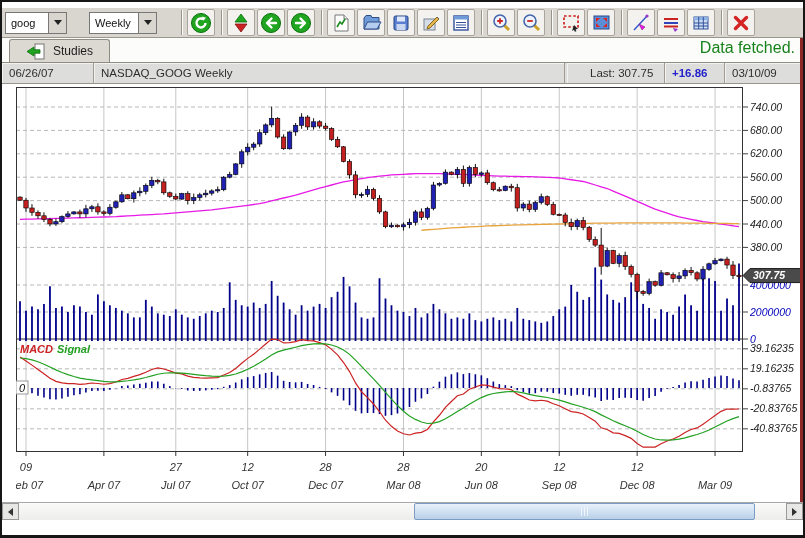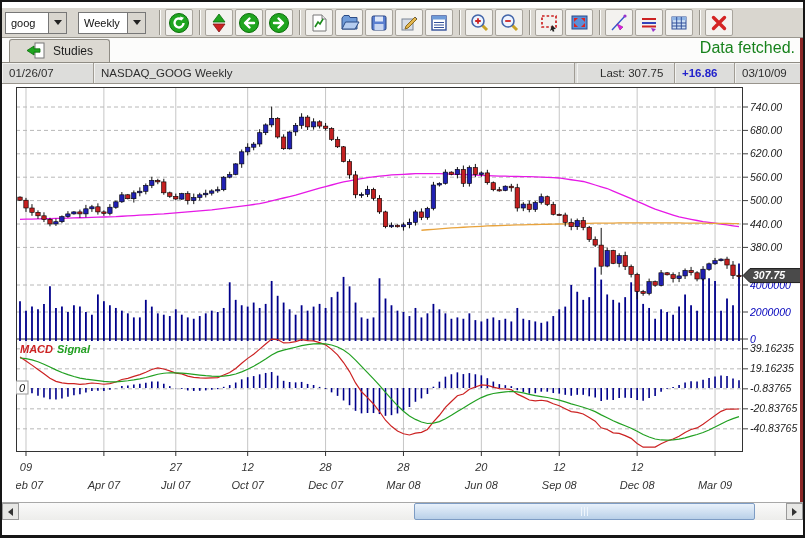--- a/index.html
+++ b/index.html
@@ -5,43 +5,43 @@
   html,body{margin:0;padding:0;background:#888;}
   *{box-sizing:border-box;}
   .window{width:805px;height:538px;background:#fff;border:2px solid #161616;border-bottom-width:3px;
     font-family:"Liberation Sans",sans-serif;position:relative;overflow:hidden;}
   .maroon-edge{position:absolute;top:36px;bottom:22px;right:0;width:3px;background:#8b2727;z-index:5;}
   
   .title-sliver{height:6px;overflow:hidden;text-align:center;background:#fff;}
   .title-sliver span{display:inline-block;margin-top:-9px;font-size:11px;color:#222;}
   
   .toolbar{height:30px;background:#d9d6cf;border-bottom:1px solid #9a978f;display:flex;align-items:center;padding:1px 3px;}
-  .combo{display:flex;height:22px;border:1px solid #777;background:#fff;margin-right:9px;}
+  .combo{display:flex;height:22px;border:1px solid #777;background:#fff;margin-right:20px;}
   .combo .val{width:42px;padding:4px 4px 0 5px;font-size:11px;color:#111;}
   .combo .arrow-btn{width:18px;background:#d9d6cf;border-left:1px solid #777;display:flex;align-items:center;justify-content:center;}
   .tri-down{width:0;height:0;border-left:4px solid transparent;border-right:4px solid transparent;border-top:5px solid #222;}
   .tri-left{width:0;height:0;border-top:4px solid transparent;border-bottom:4px solid transparent;border-right:5px solid #333;}
   .tri-right{width:0;height:0;border-top:4px solid transparent;border-bottom:4px solid transparent;border-left:5px solid #333;}
   .sep{width:2px;height:25px;border-left:1px solid #97948c;border-right:1px solid #fbfbf9;margin:0 4px;}
   .tbtn{width:28px;height:27px;background:#f3f2ef;border:1px solid #a9a59d;border-radius:2px;display:flex;
     align-items:center;justify-content:center;margin-right:2px;padding:0;}
   .tbtn svg{display:block;}
   
-  .tab-row{height:25px;background:#fcfcfb;border-bottom:1px solid #8f8c84;display:flex;align-items:center;padding-left:7px;}
+  .tab-row{height:25px;background:#fcfcfb;border-bottom:1px solid #8f8c84;display:flex;align-items:flex-end;padding-left:7px;}
   .tab{height:23px;background:#dcd9d2;border:1px solid #8f8c84;border-bottom:none;border-radius:3px 3px 0 0;
     display:flex;align-items:center;gap:7px;padding:0 16px;font-size:12px;color:#1c1c1c;}
   .status-msg{margin-left:auto;color:#17821c;font-size:16px;padding:0 8px 5px 0;}
   
   .info-bar{height:21px;background:#dddddb;border-bottom:1px solid #98948c;display:flex;font-size:11.5px;color:#2e2e2e;}
   .info-cell{display:flex;align-items:center;padding:0 7px;border-right:1px solid #a09c94;box-shadow:inset 1px 1px 0 #f2f2f0;}
   .c-start{width:92px;}
   .c-title{flex:1;}
   .c-last{width:98px;margin-left:2px;padding-left:23px;}
   .c-chg{width:60px;color:#2323cc;font-weight:bold;}
-  .c-end{width:68px;}
+  .c-end{width:78px;}
   
   .chart-wrap{position:relative;height:436px;background:#fff;font-style:italic;}
   .chart-wrap svg text{font-family:"Liberation Sans",sans-serif;}
   
   .scrollbar{position:absolute;left:0;right:0;bottom:0;height:18px;background:#f0f0ee;border-top:1px solid #a8a8a8;display:flex;z-index:6;}
   .sb-btn{width:17px;background:#e7e7e5;border:1px solid #9a9a9a;display:flex;align-items:center;justify-content:center;}
   .sb-track{flex:1;position:relative;background:linear-gradient(#fafafa,#ededeb);}
   .sb-thumb{position:absolute;left:51.5%;width:44.5%;top:0;bottom:0;background:linear-gradient(#e8f1fb,#b9d0e8);
     border:1px solid #7d9cc4;border-radius:2px;display:flex;align-items:center;justify-content:center;gap:2px;}
   .sb-thumb i{display:block;width:1px;height:9px;background:#8fa8c8;border-right:1px solid #eef5fc;}
@@ -203,21 +203,21 @@
       <svg width="20" height="17" viewBox="0 0 20 17">
           <rect x="9" y="1" width="9" height="15" fill="#fff" stroke="#777"></rect>
           <path d="M1 8.5 8 4v2.8h6v3.4H8V13z" fill="#1fa51f" stroke="#0b6e0b" stroke-width="0.8"></path>
         </svg>
       <span>Studies</span>
     </div>
     <div class="status-msg">Data fetched.</div>
   </div>
 
   <div class="info-bar">
-    <div class="info-cell c-start">01/26/07</div>
+    <div class="info-cell c-start">06/26/07</div>
     <div class="info-cell c-title">NASDAQ_GOOG Weekly</div>
     <div class="info-cell c-last">Last: 307.75</div>
     <div class="info-cell c-chg">+16.86</div>
     <div class="info-cell c-end">03/10/09</div>
   </div>
 
   <div class="chart-wrap">
     <svg id="chart-svg" width="788" height="412" viewBox="0 0 788 412" style="position:absolute;left:14px;top:3px;">
         <line x1="9.991666666666667" y1="0" x2="9.991666666666667" y2="365" stroke="#c6c6c6" stroke-width="1"></line>
         <line x1="87.88333333333333" y1="0" x2="87.88333333333333" y2="365" stroke="#c6c6c6" stroke-width="1"></line>

